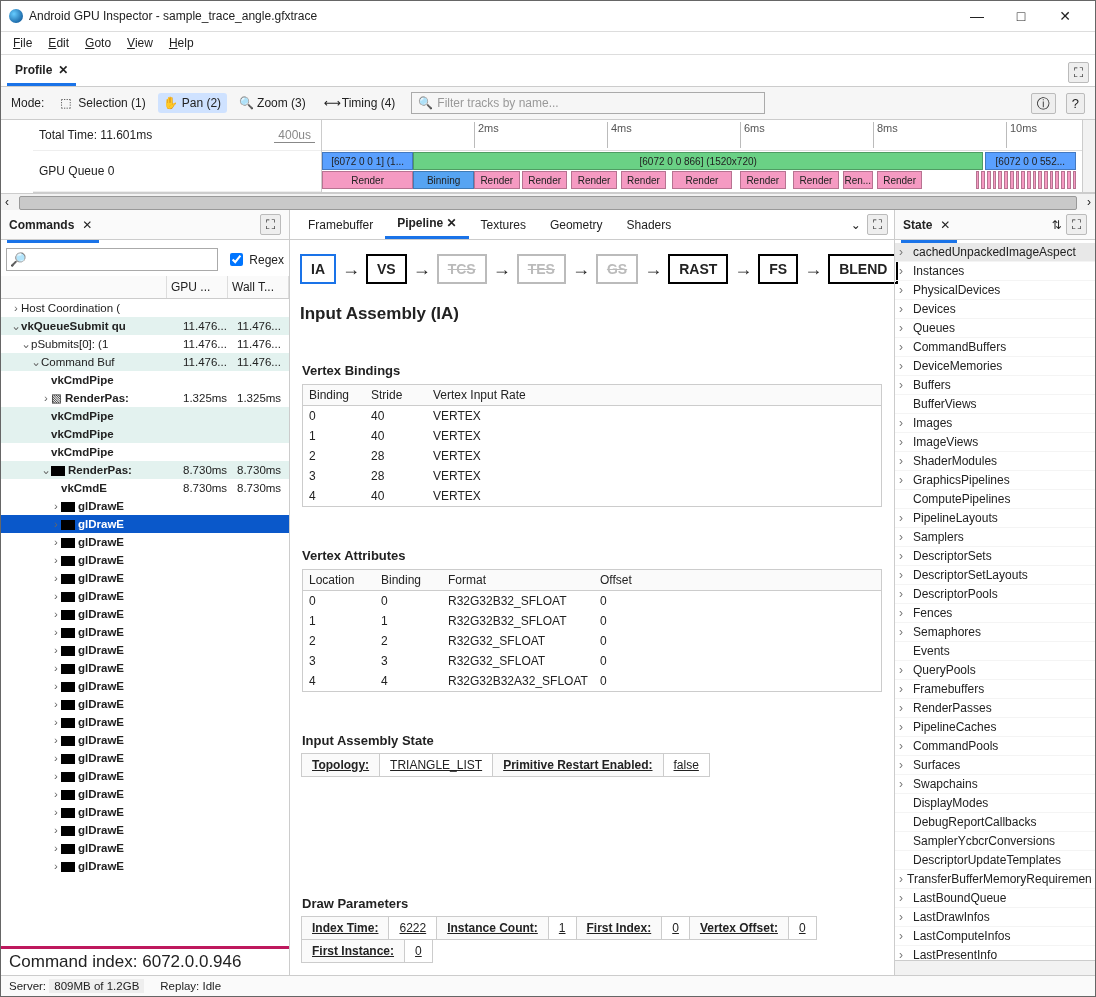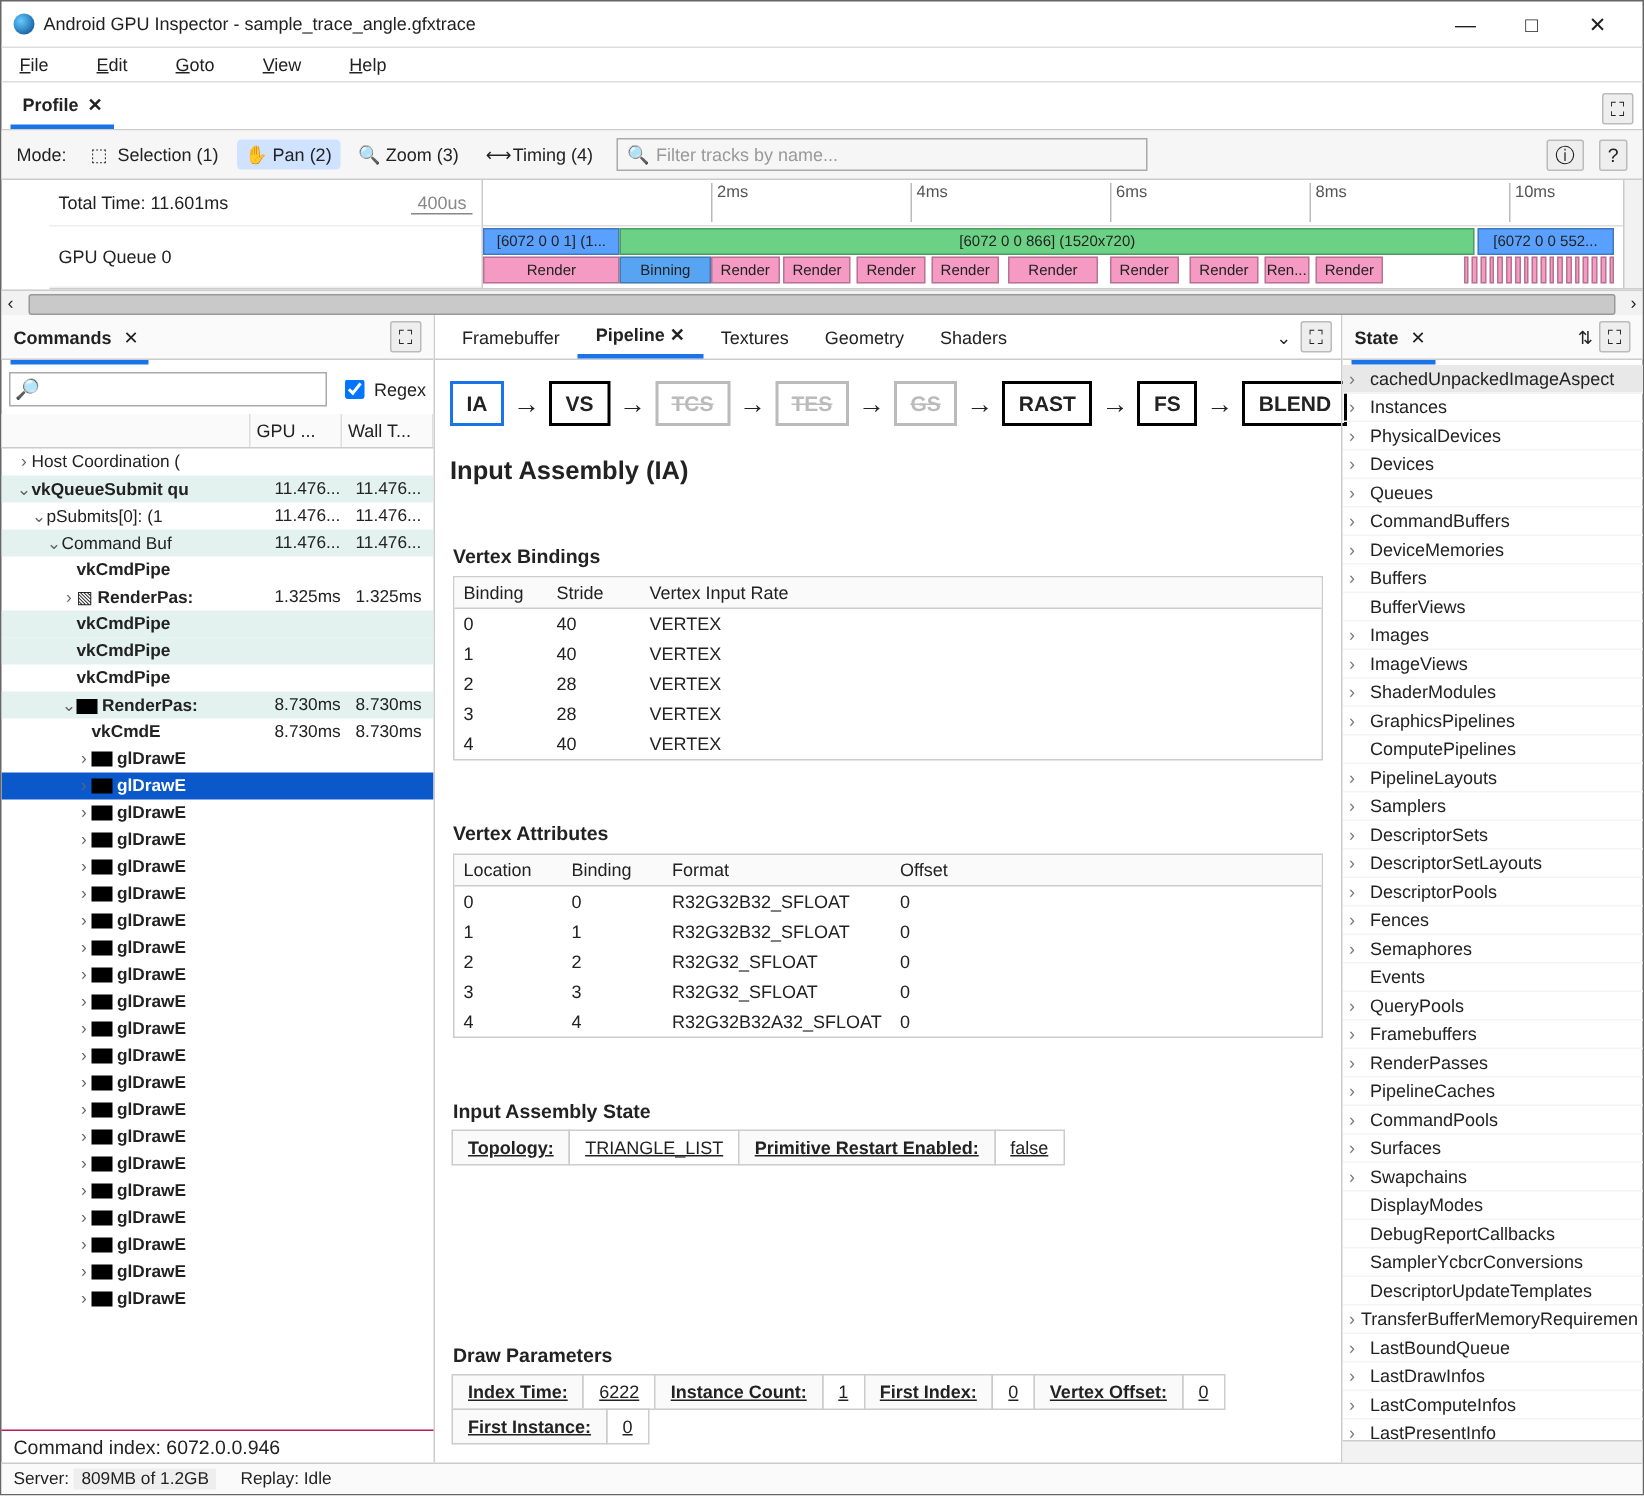--- a/index.html
+++ b/index.html
@@ -1,21 +1,21 @@
 <!DOCTYPE html>
 <html><head>
 <meta charset="utf-8">
 <style>
   html,body{margin:0;padding:0;font-family:"Segoe UI",Tahoma,sans-serif;font-size:12px;color:#222;background:#fff;height:100%;}
   .win{display:flex;flex-direction:column;height:997px;width:1096px;border:1px solid #666;box-sizing:border-box;}
   .titlebar{display:flex;align-items:center;height:30px;padding:0 8px;border-bottom:1px solid #ddd;}
   .titlebar .sp{flex:1;}
   .titlebar .ico{width:14px;height:14px;border-radius:50%;background:radial-gradient(circle at 35% 35%,#6cf,#048);margin-right:6px;}
   .winbtn{width:44px;text-align:center;font-size:14px;}
-  .menubar{display:flex;gap:20px;padding:2px 6px;border-bottom:1px solid #ddd;}
+  .menubar{display:flex;gap:4px;padding:2px 6px;border-bottom:1px solid #ddd;}
   .menubar span{padding:2px 6px;}
   .menubar span u{text-decoration:underline;}
   .tabrow{display:flex;align-items:center;border-bottom:1px solid #ccc;padding:4px 6px 0;}
   .tabrow .tab{padding:4px 8px 6px;display:flex;align-items:center;gap:6px;}
   .tabrow .tab.act{border-bottom:3px solid #1a73e8;font-weight:600;}
   .tabrow .sp{flex:1;}
   .iconbtn{border:1px solid #bbb;border-radius:2px;padding:3px 5px;font-size:13px;line-height:1;background:#eee;cursor:pointer;}
   .toolbar{display:flex;align-items:center;gap:10px;padding:5px 10px;border-bottom:1px solid #ccc;background:#f6f6f6;}
   .tbtn{display:flex;align-items:center;gap:4px;padding:3px 6px;border-radius:3px;}
   .tbtn.act{background:#cfe2ff;}
@@ -67,21 +67,21 @@
   .tbl .rw{display:flex;}
   .kv{display:flex;flex-wrap:wrap;gap:0;margin:0 12px 12px;}
   .kv .cell{border:1px solid #ccc;padding:4px 10px;margin-left:-1px;margin-top:-1px;text-decoration:underline;}
   .kv .k{font-weight:700;background:#fafafa;}
   .state{width:200px;border-left:1px solid #ccc;display:flex;}
   .stlist{flex:1;overflow:auto;}
   .stitem{display:flex;align-items:center;padding:2px 4px;gap:4px;border-bottom:1px solid #f4f4f4;white-space:nowrap;}
   .stitem .ch{width:10px;color:#777;}
   .hsmall{height:14px;border-top:1px solid #ccc;background:#f2f2f2;position:relative;}
   .statusbar{border-top:1px solid #ccc;padding:4px 8px;display:flex;gap:16px;align-items:center;font-size:11.5px;background:#fafafa;}
-  .cmdix{border-top:1px solid #be185d;padding:3px 8px;font-size:13px;}
+  .cmdix{border-top:3px solid #be185d;padding:3px 8px;font-size:17px;}
   .vstub{width:12px;background:#f2f2f2;border-left:1px solid #ccc;}
   .chk{display:flex;align-items:center;gap:3px;}
 </style>
 </head>
 <body>
 
 <div class="win">
   <div class="titlebar">
     <span class="ico"></span>
     <span>Android GPU Inspector - sample_trace_angle.gfxtrace</span>

